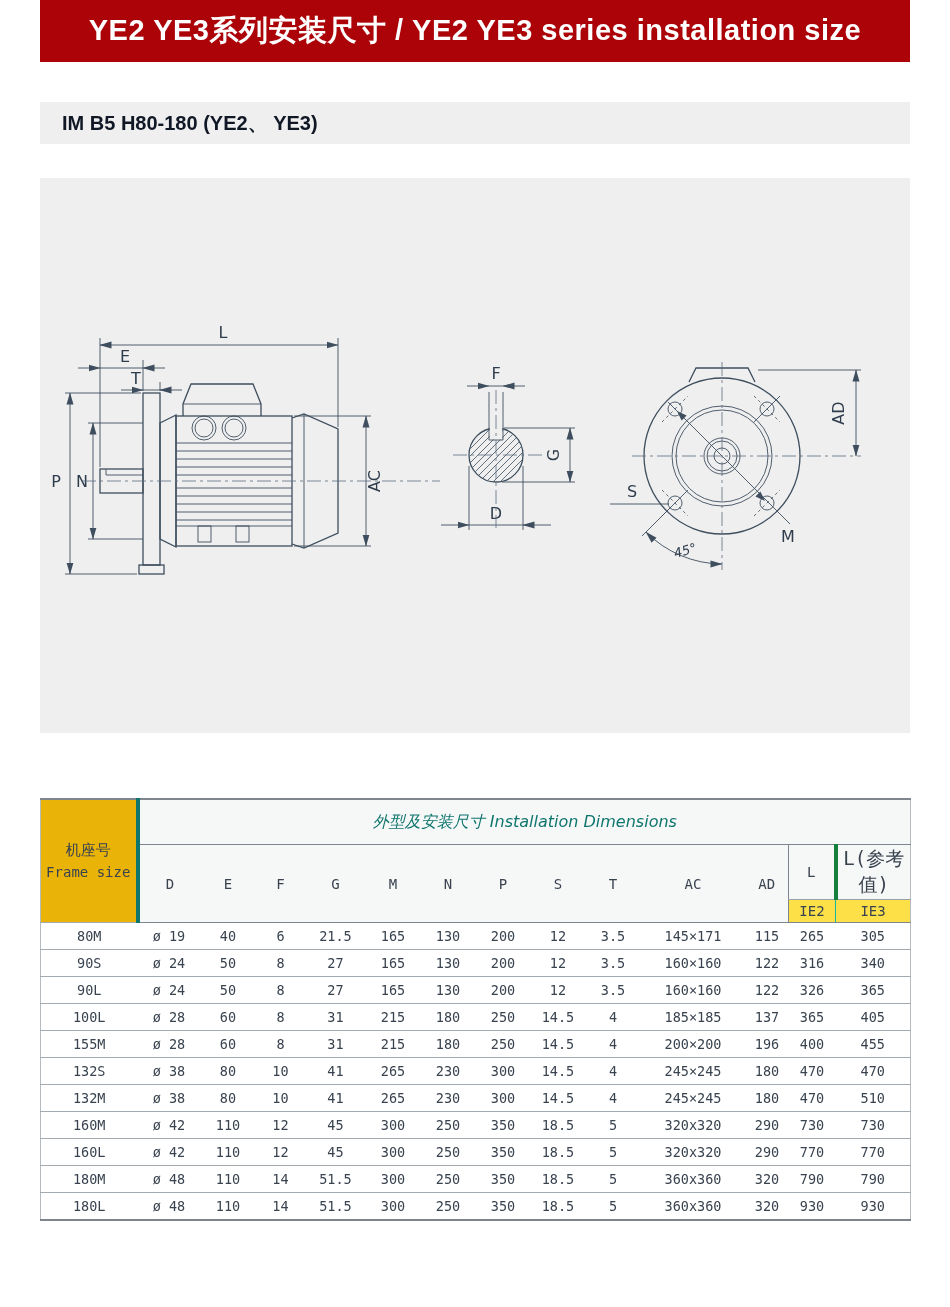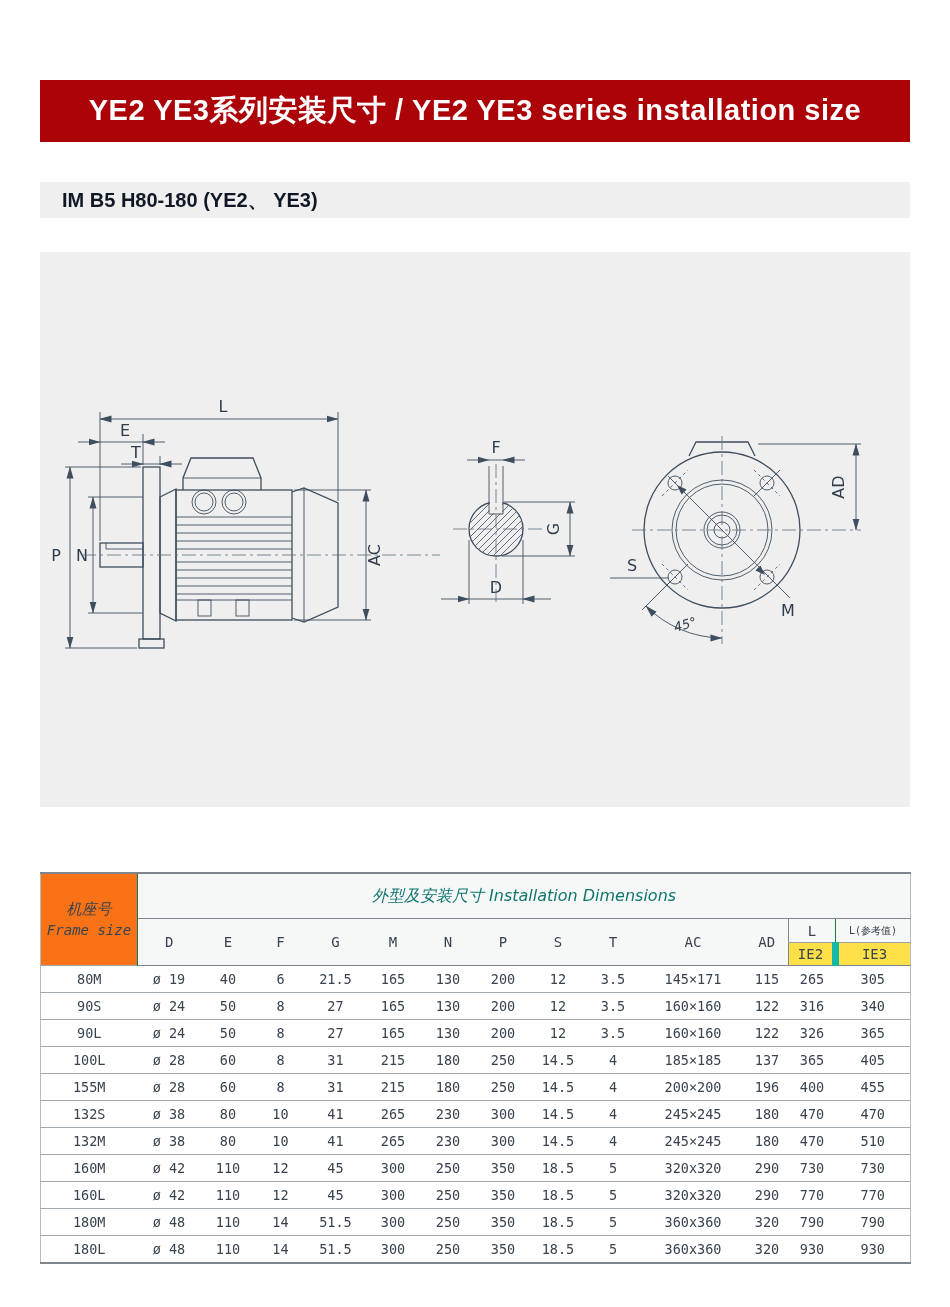--- a/index.html
+++ b/index.html
@@ -1,44 +1,44 @@
 <!DOCTYPE html>
 <html><head>
 <meta charset="utf-8">
 <style>
   html,body{margin:0;padding:0;background:#ffffff;}
   body{width:950px;height:1307px;position:relative;font-family:"Liberation Sans","DejaVu Sans",sans-serif;}
-  .page{width:870px;margin:14px auto;padding-top:66px;}
+  .page{width:870px;margin:0 auto;}
   .banner{height:62px;display:flex;align-items:center;justify-content:center;}
   .banner h1{margin:0;font-size:29px;font-weight:bold;letter-spacing:0.5px;font-family:"Liberation Sans","DejaVu Sans",sans-serif;}
-  .subtitle-bar{margin-top:40px;height:36px;display:flex;align-items:center;padding-left:22px;box-sizing:border-box;}
+  .subtitle-bar{margin-top:40px;height:42px;display:flex;align-items:center;padding-left:22px;box-sizing:border-box;}
   .subtitle-bar span{font-size:20px;font-weight:bold;}
   .drawing-wrap{margin-top:34px;width:870px;height:555px;}
   svg text{font-family:"DejaVu Sans",sans-serif;}
   .ol{fill:none;stroke:#3e4e5e;stroke-width:1.3;}
   .tl{fill:none;stroke:#3e4e5e;stroke-width:0.9;}
   .cl{fill:none;stroke:#5d6d7d;stroke-width:0.8;stroke-dasharray:14 4 3 4;}
   .hl{stroke:#3e4e5e;stroke-width:0.8;}
   .dsh{fill:none;stroke:#3e4e5e;stroke-width:0.8;stroke-dasharray:3 3;}
   .dim-label-lg{font-size:16px;fill:#2e3c4c;}
   
   .tbl-wrap{margin-top:65px;}
   table.dim-table{width:870px;border-collapse:collapse;table-layout:fixed;
     font-family:"DejaVu Sans Mono","DejaVu Sans",monospace;color:#39434f;
     border:1px solid #b6bbc0;border-top:2.5px solid #7e858d;border-bottom:2.5px solid #7e858d;}
   .dim-table th{font-weight:normal;}
-  .h-frame{background:#f97316;border-right:1px solid #0f766e;font-size:14px;line-height:1.5;font-style:italic;}
+  .h-frame{background:#eab308;border-right:4px solid #0f766e;font-size:14px;line-height:1.5;}
   .h-frame .zh{font-size:15px;font-family:"DejaVu Sans",sans-serif;}
   .h-big{background:#f6f7f7;border-bottom:1px solid #7e858d;font-size:16px;height:42px;
     font-family:"DejaVu Sans",sans-serif;color:#0f766e;font-style:italic;}
   .h-dim{background:#f6f7f7;font-size:14px;border-bottom:1.5px solid #7e858d;}
   .h-l{background:#f6f7f7;font-size:14px;height:21px;border-left:1px solid #7e858d;border-bottom:1px solid #9aa1a7;}
-  .h-lref{background:#f6f7f7;font-size:10px;height:21px;border-left:1px solid #15803d;border-bottom:1px solid #9aa1a7;font-family:"DejaVu Sans Mono","DejaVu Sans",monospace;}
+  .h-lref{background:#f6f7f7;font-size:19px;height:21px;border-left:4px solid #15803d;border-bottom:1px solid #9aa1a7;font-family:"DejaVu Sans Mono","DejaVu Sans",monospace;}
   .h-ie{background:#fde047;font-size:14px;height:20px;border-left:1px solid #7e858d;border-bottom:1.5px solid #7e858d;}
-  .h-ie2{border-left:7px solid #14b8a6;}
+  .h-ie2{border-left:1px solid #14b8a6;}
   .dim-table tbody td{border-top:1px solid #a2a9af;text-align:center;font-size:13.5px;height:24px;}
 </style>
 </head>
 <body>
 
 <div class="page">
 
   <div class="banner" style="background:#ab0308;color:#ffffff;">
     <h1>YE2 YE3系列安装尺寸 / YE2 YE3 series installation size</h1>
   </div>

